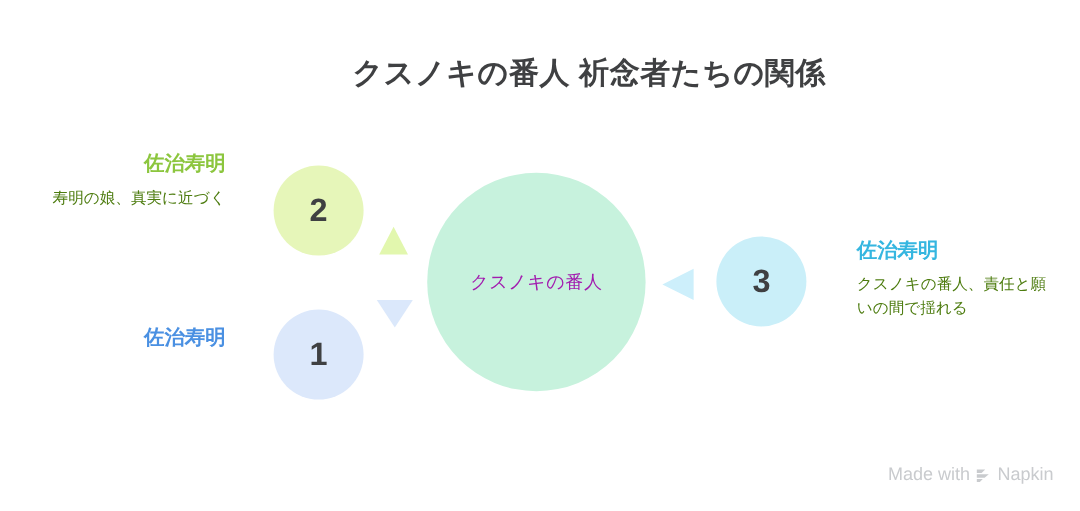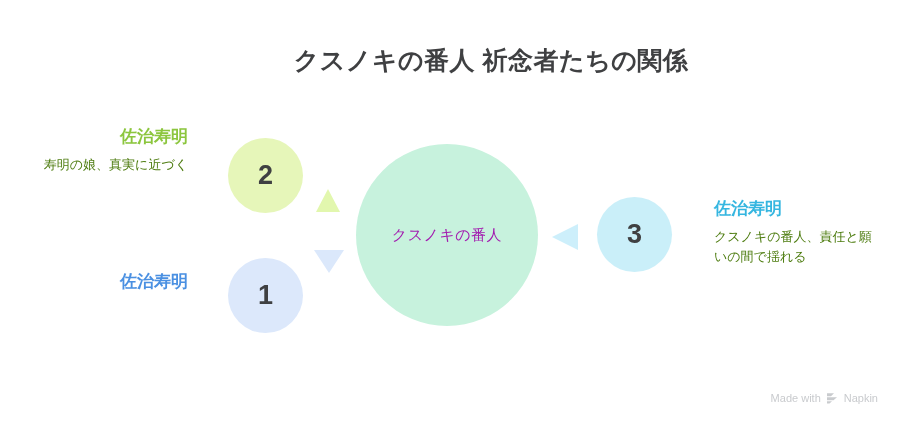--- a/index.html
+++ b/index.html
@@ -147,21 +147,21 @@
   .c-cyan  { color: #35b6e0; }
 
   
   .watermark {
     position: absolute;
     right: 22px;
     bottom: 22px;
     display: flex;
     align-items: center;
     gap: 5px;
-    font-size: 11px;
+    font-size: 15px;
     color: #c9cbce;
     user-select: none;
   }
   .watermark .wm-logo {
     display: inline-flex;
     align-items: center;
   }
 </style>
 </head>
 <body>

